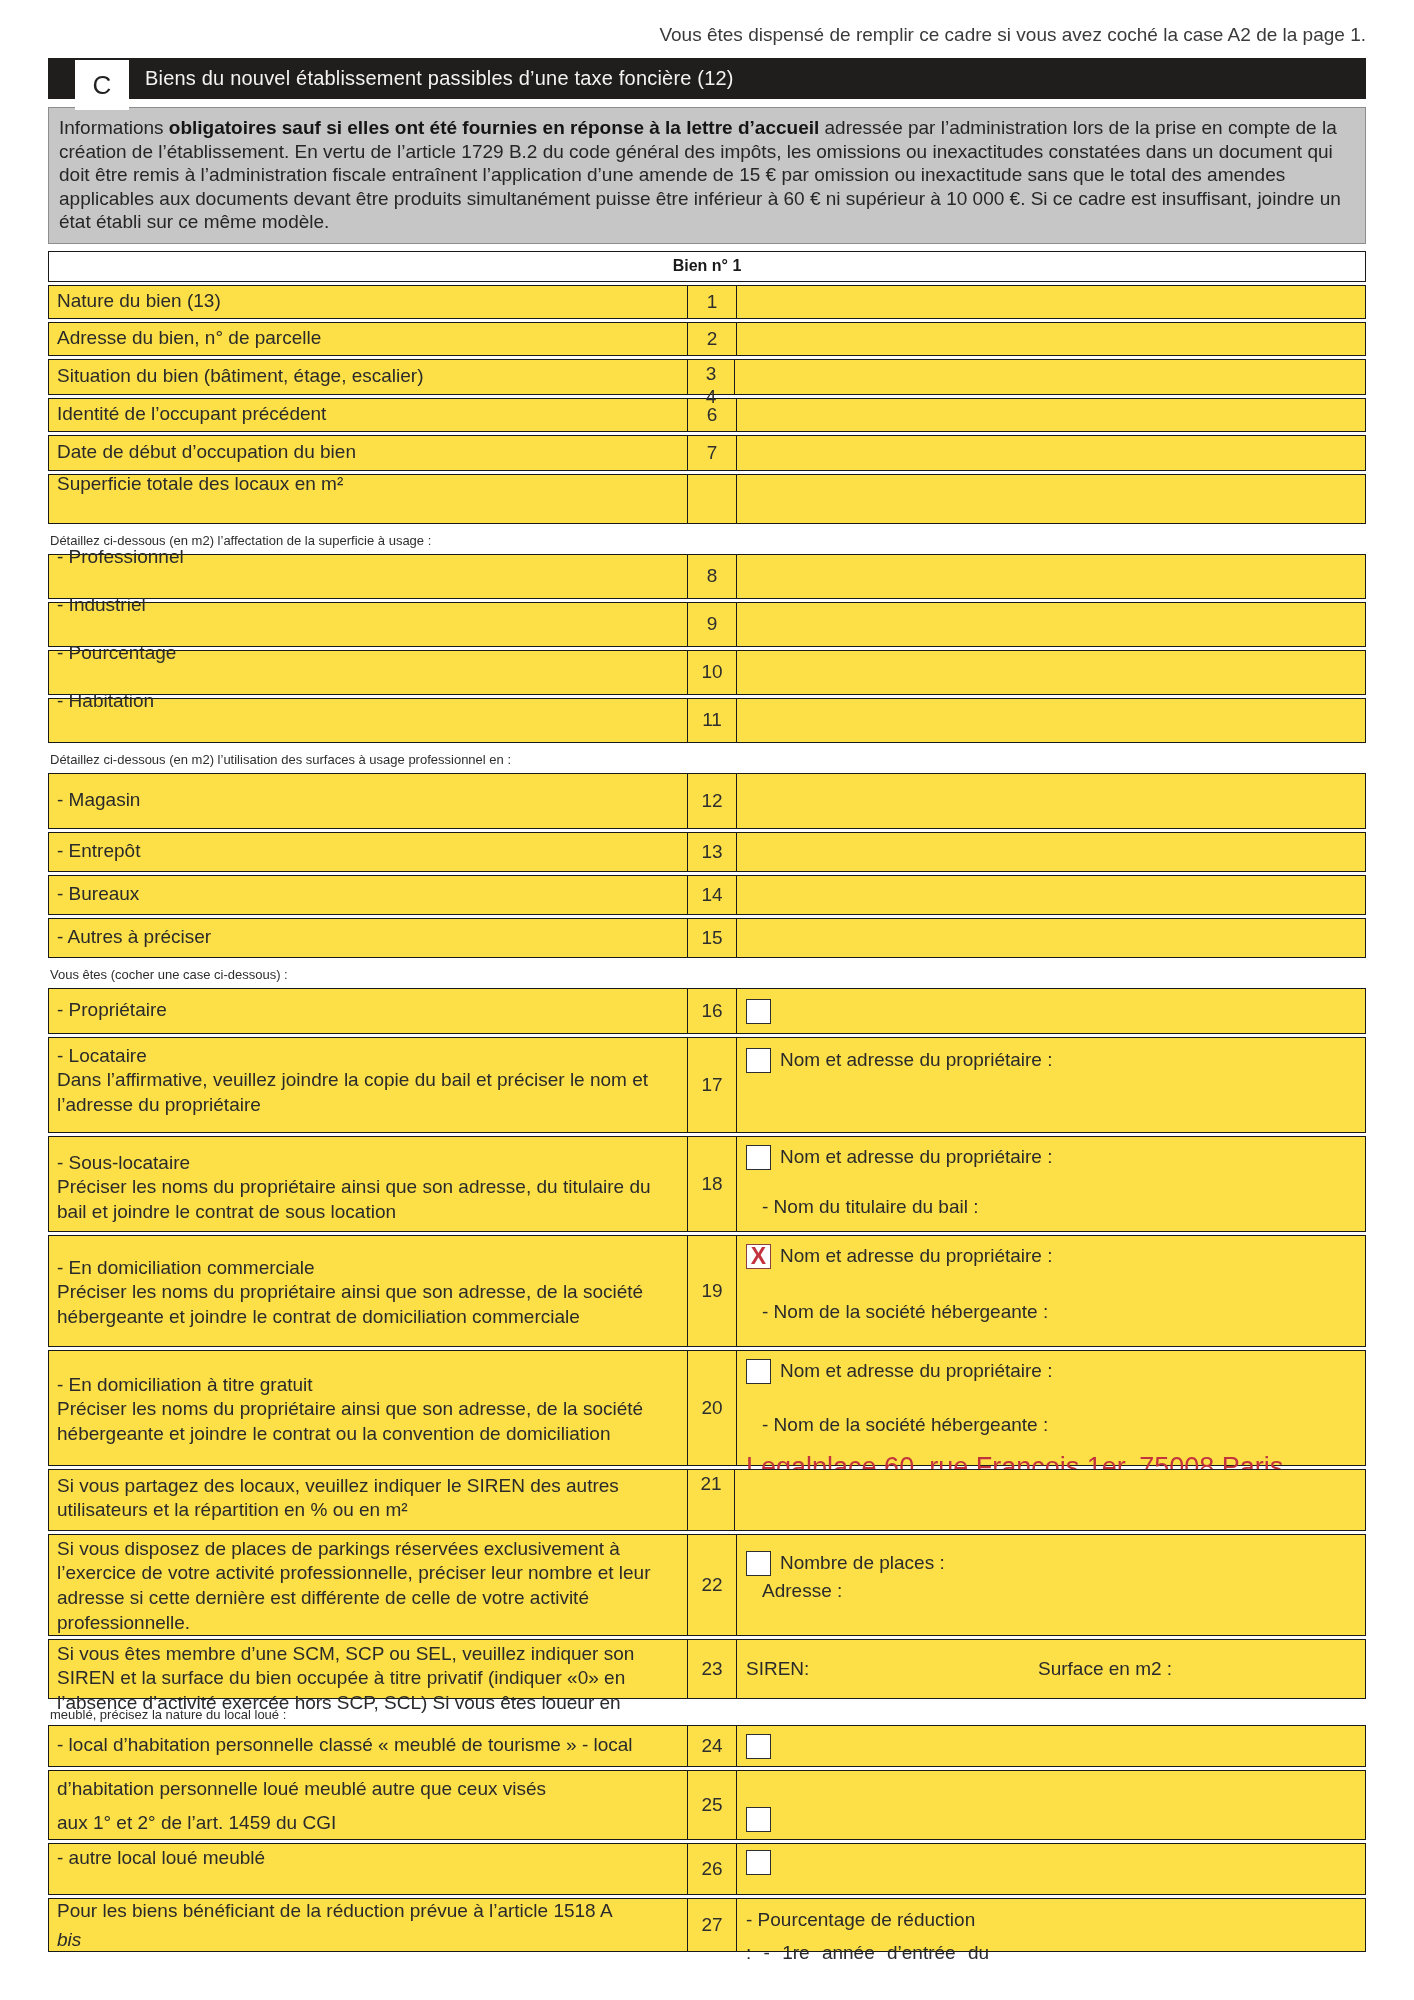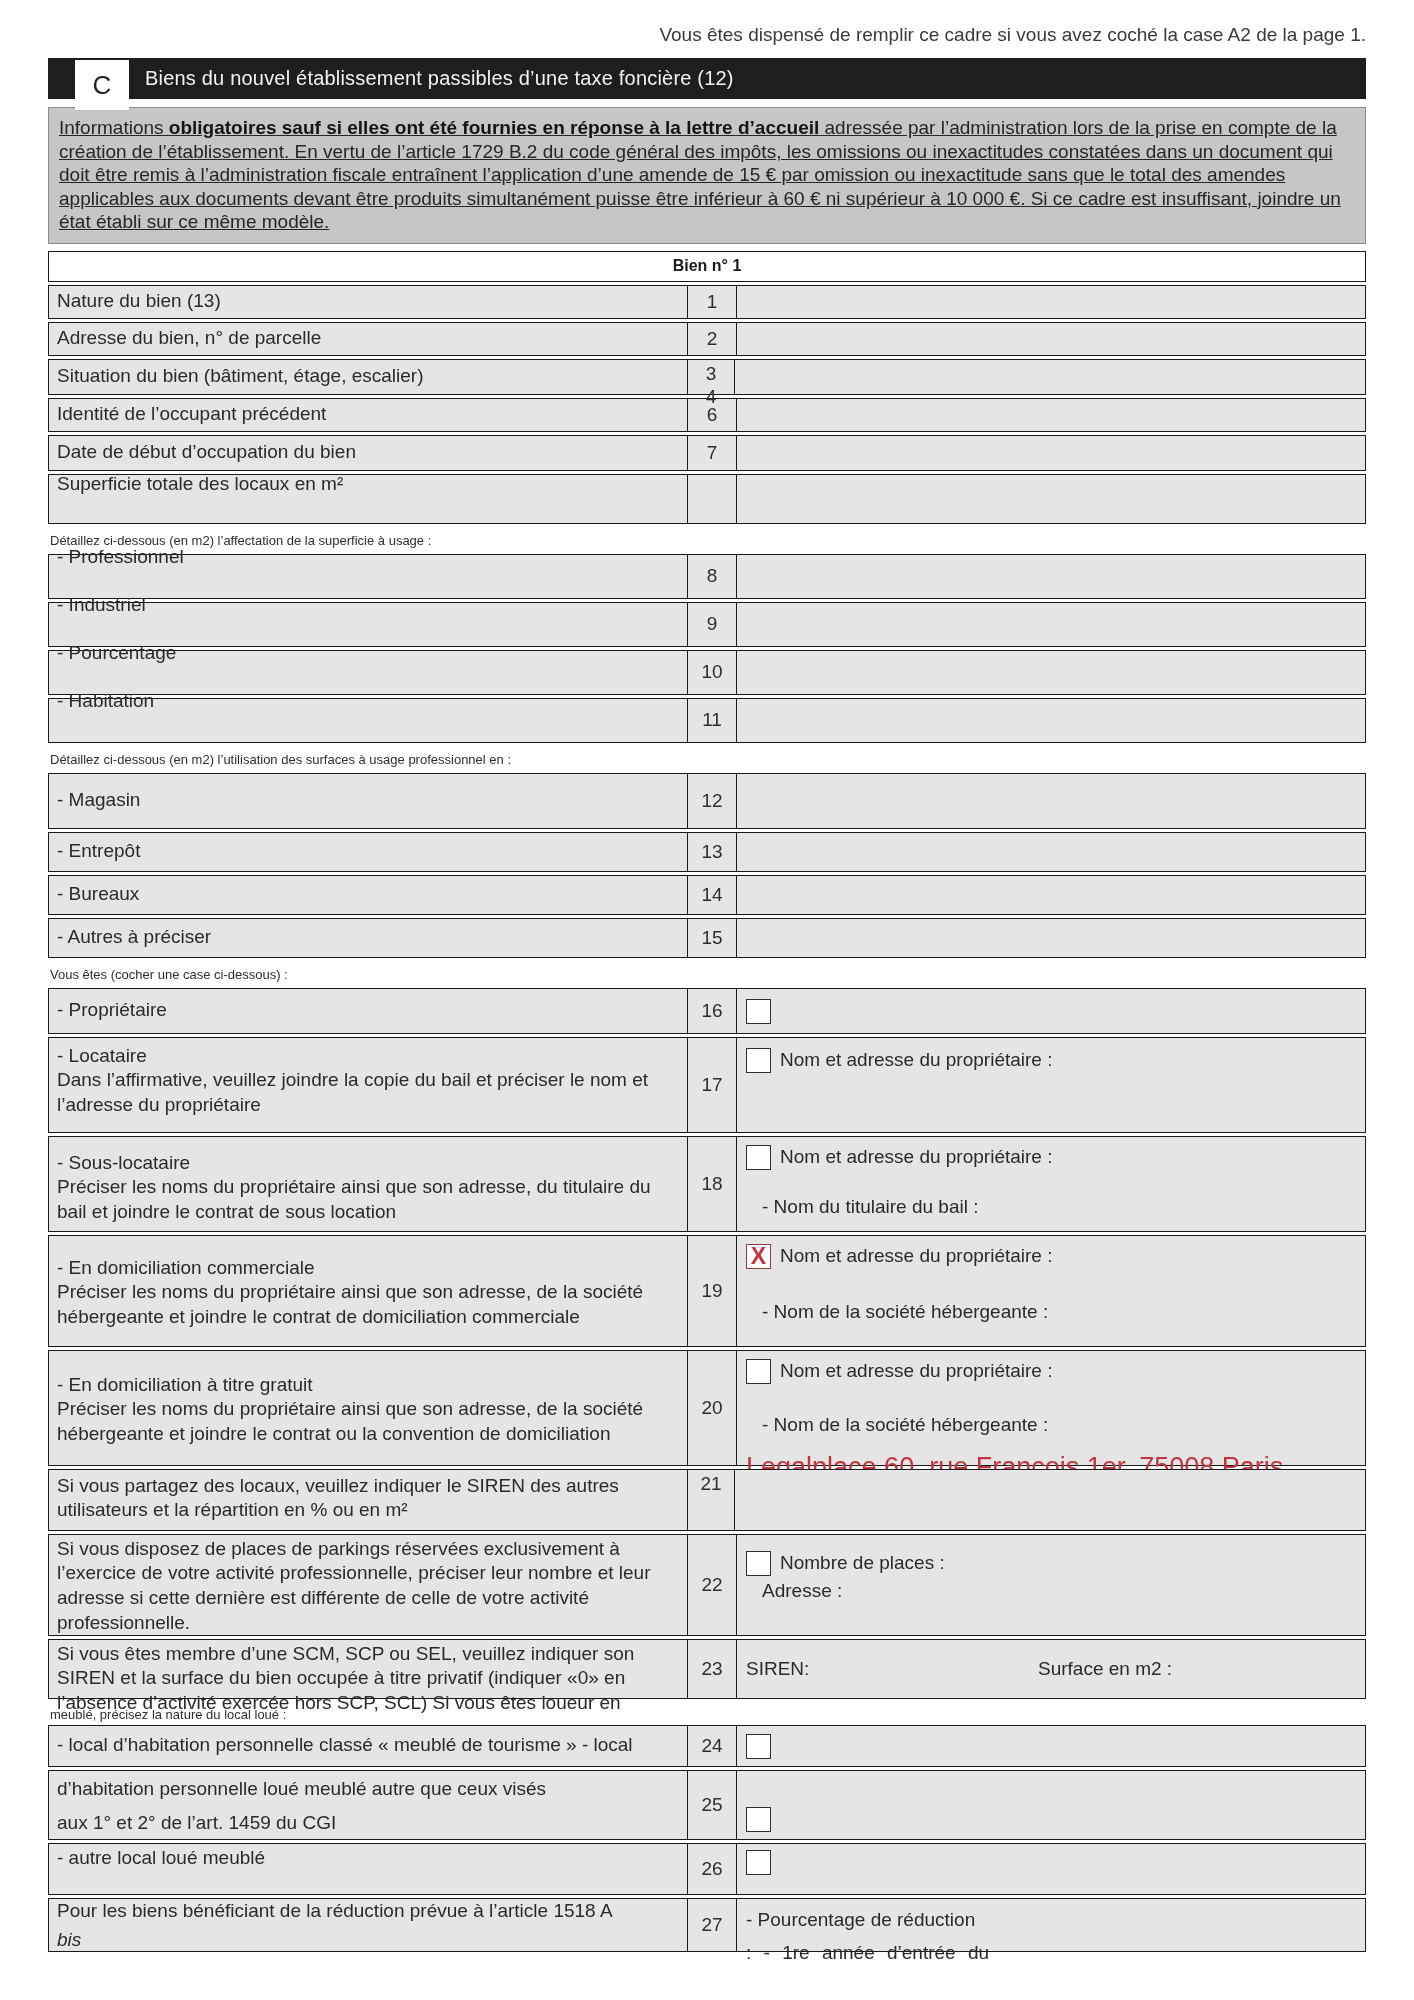--- a/index.html
+++ b/index.html
@@ -7,26 +7,26 @@
     width:1414px;height:2000px;background:#fff;overflow:hidden;position:relative;
     font-family:"Liberation Sans",sans-serif;color:#2a2a2a;
   }
   .content{margin:0 46px 0 48px;width:1318px;}
   .top-note{padding-top:24px;text-align:right;font-size:19px;color:#3a3a3a;}
   
   .section-bar{margin-top:12px;background:#201d1d;height:41px;display:flex;align-items:center;position:relative;z-index:2;}
   .c-box{width:54px;height:50px;background:#ffffff;margin-left:27px;margin-top:13px;display:flex;align-items:center;justify-content:center;font-size:26px;color:#222;}
   .bar-title{color:#f3f3f3;font-size:20px;margin-left:16px;letter-spacing:.2px;}
   
-  .info-box{margin-top:8px;background:#c6c6c6;border:1px solid #8d8d8d;padding:8px 10px 9px 10px;font-size:19px;line-height:1.24;color:#262626;text-decoration:underline;}
+  .info-box{margin-top:8px;background:#c6c6c6;border:1px solid #8d8d8d;padding:8px 10px 9px 10px;font-size:19px;line-height:1.24;color:#262626;}
   .info-box b{color:#141414;}
   
   .bien-header{margin-top:7px;border:1.7px solid #1a1a1a;height:29px;display:flex;align-items:center;justify-content:center;font-weight:bold;font-size:16px;color:#1a1a1a;}
   
-  .frow{display:flex;border:1.7px solid #1a1a1a;margin-top:3px;position:relative;background:#e5e5e5;box-sizing:border-box;}
+  .frow{display:flex;border:1.7px solid #1a1a1a;margin-top:3px;position:relative;background:#fde047;box-sizing:border-box;}
   .cell-label{flex:0 0 636px;width:636px;padding:2px 2px 2px 8px;box-sizing:border-box;font-size:19px;line-height:1.3;position:relative;}
   .cell-label p{margin:0;}
   .cell-num{flex:0 0 48px;border-left:1.7px solid #1a1a1a;border-right:1.7px solid #1a1a1a;margin:0 2px;display:flex;align-items:center;justify-content:center;font-size:19px;position:relative;color:#2e2e2e;}
   .cell-num.top{align-items:flex-start;padding-top:3px;box-sizing:border-box;}
   .num-overlap{position:absolute;bottom:-14px;left:50%;transform:translateX(-50%);z-index:3;}
   .cell-value{flex:1;padding:2px 2px 2px 7px;box-sizing:border-box;font-size:19px;position:relative;}
   .label-center{display:flex;align-items:center;}
   .high p{margin-top:-12px;}
   .slight-high p{margin-top:-5px;}
   .row-title{margin:0;}

